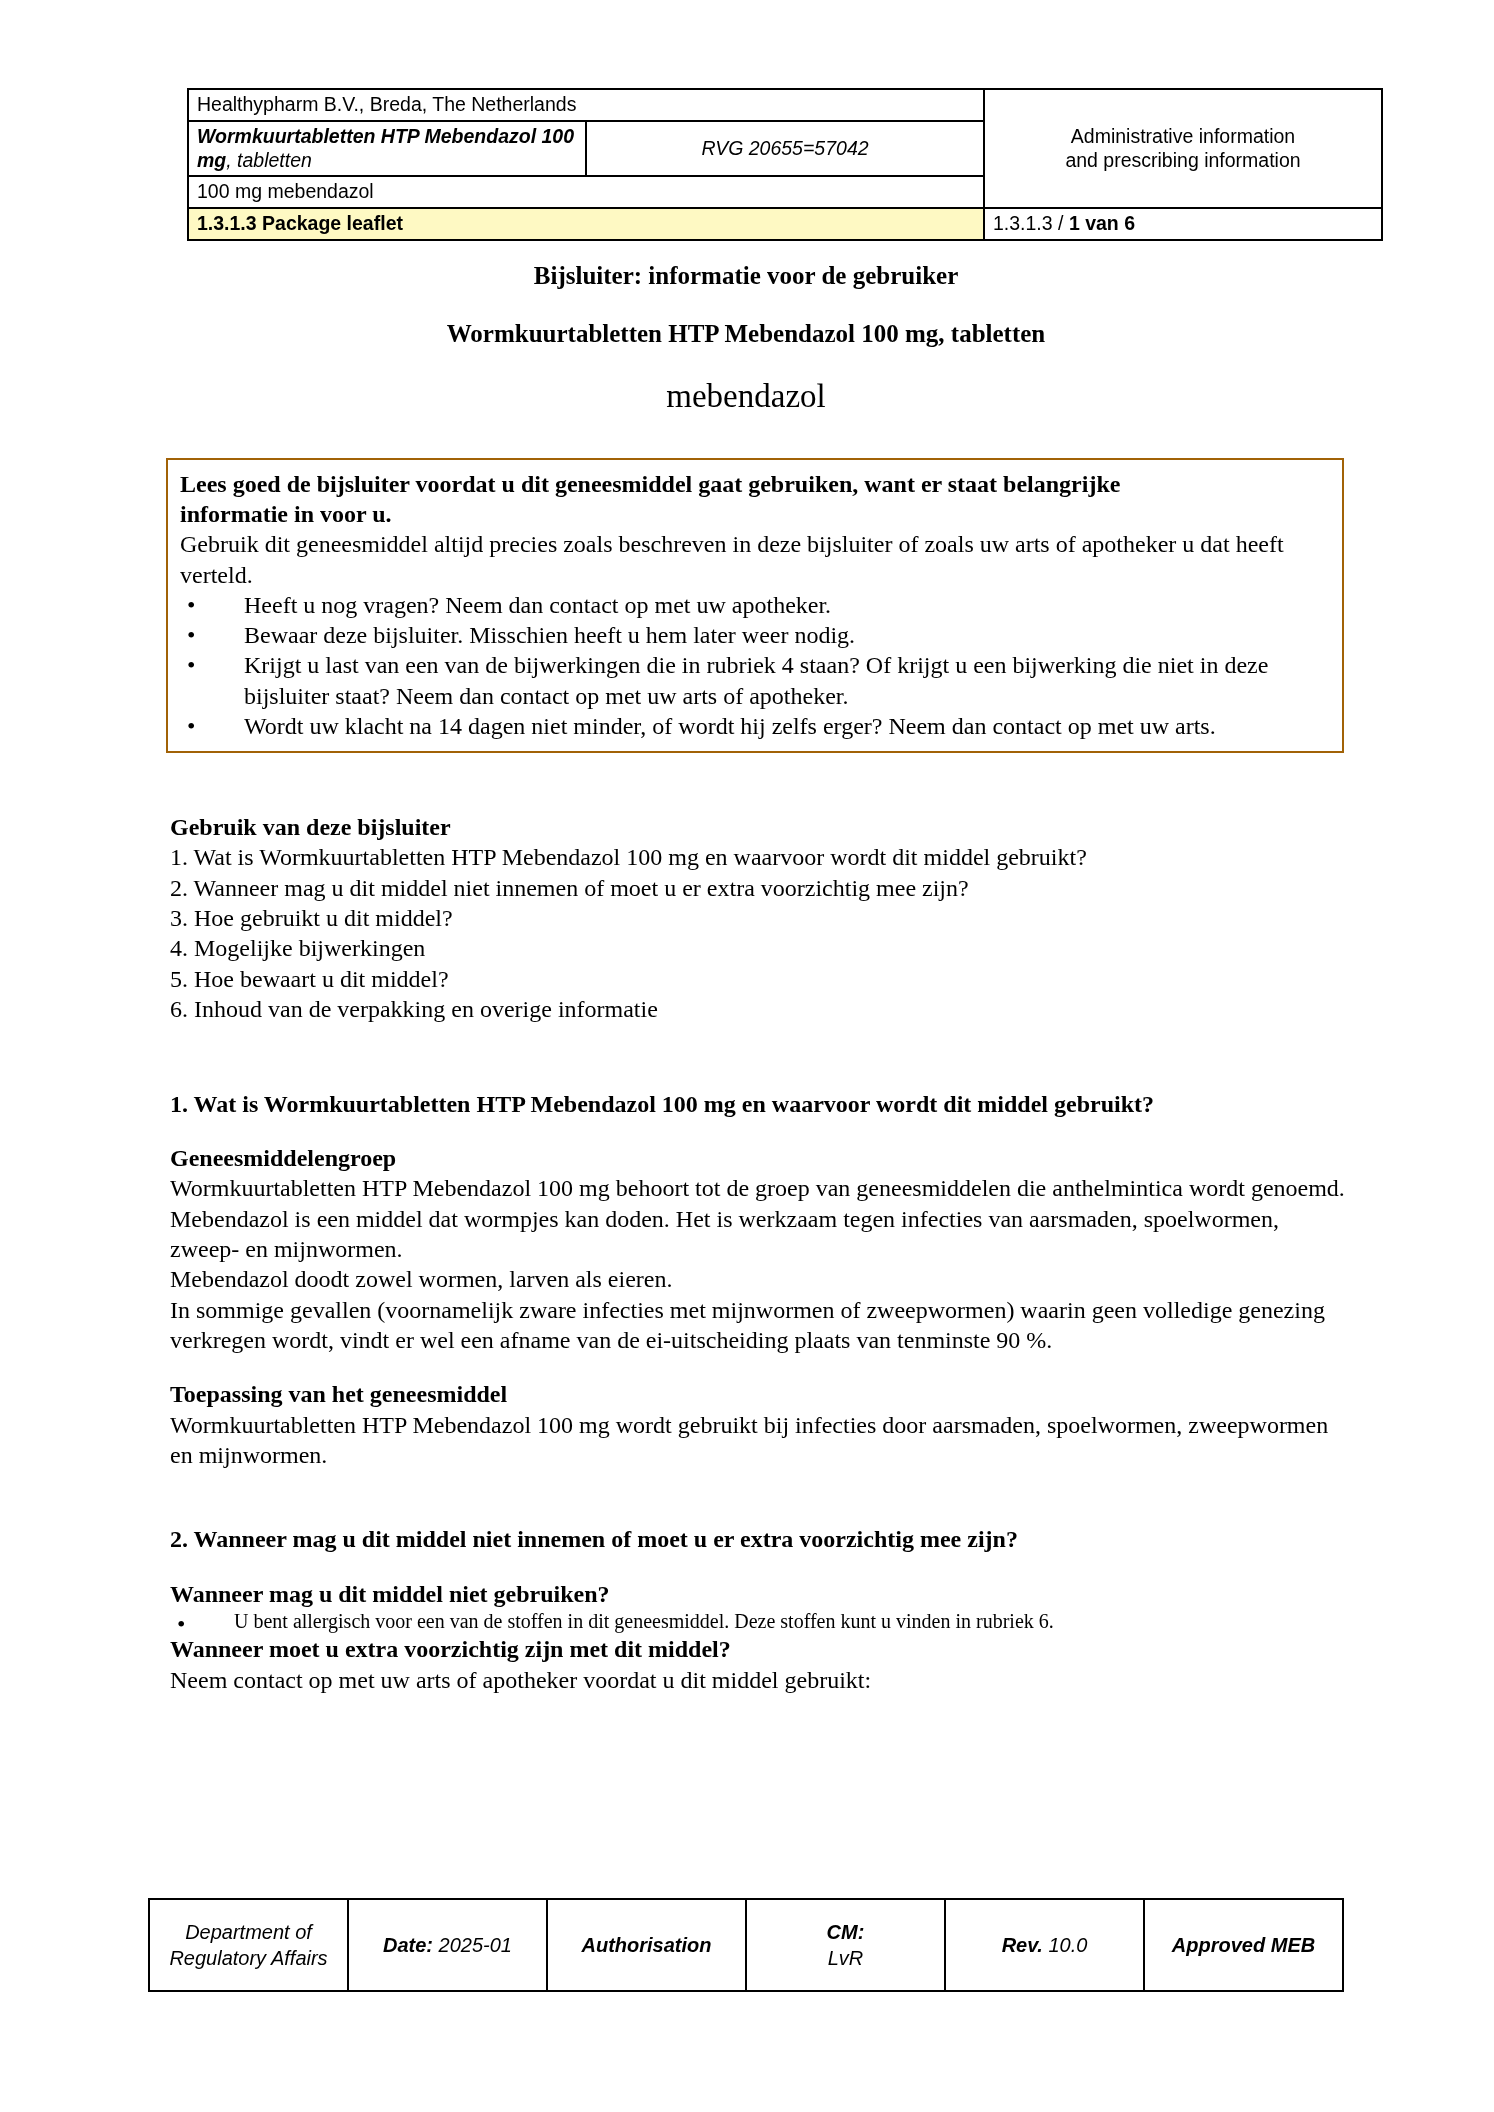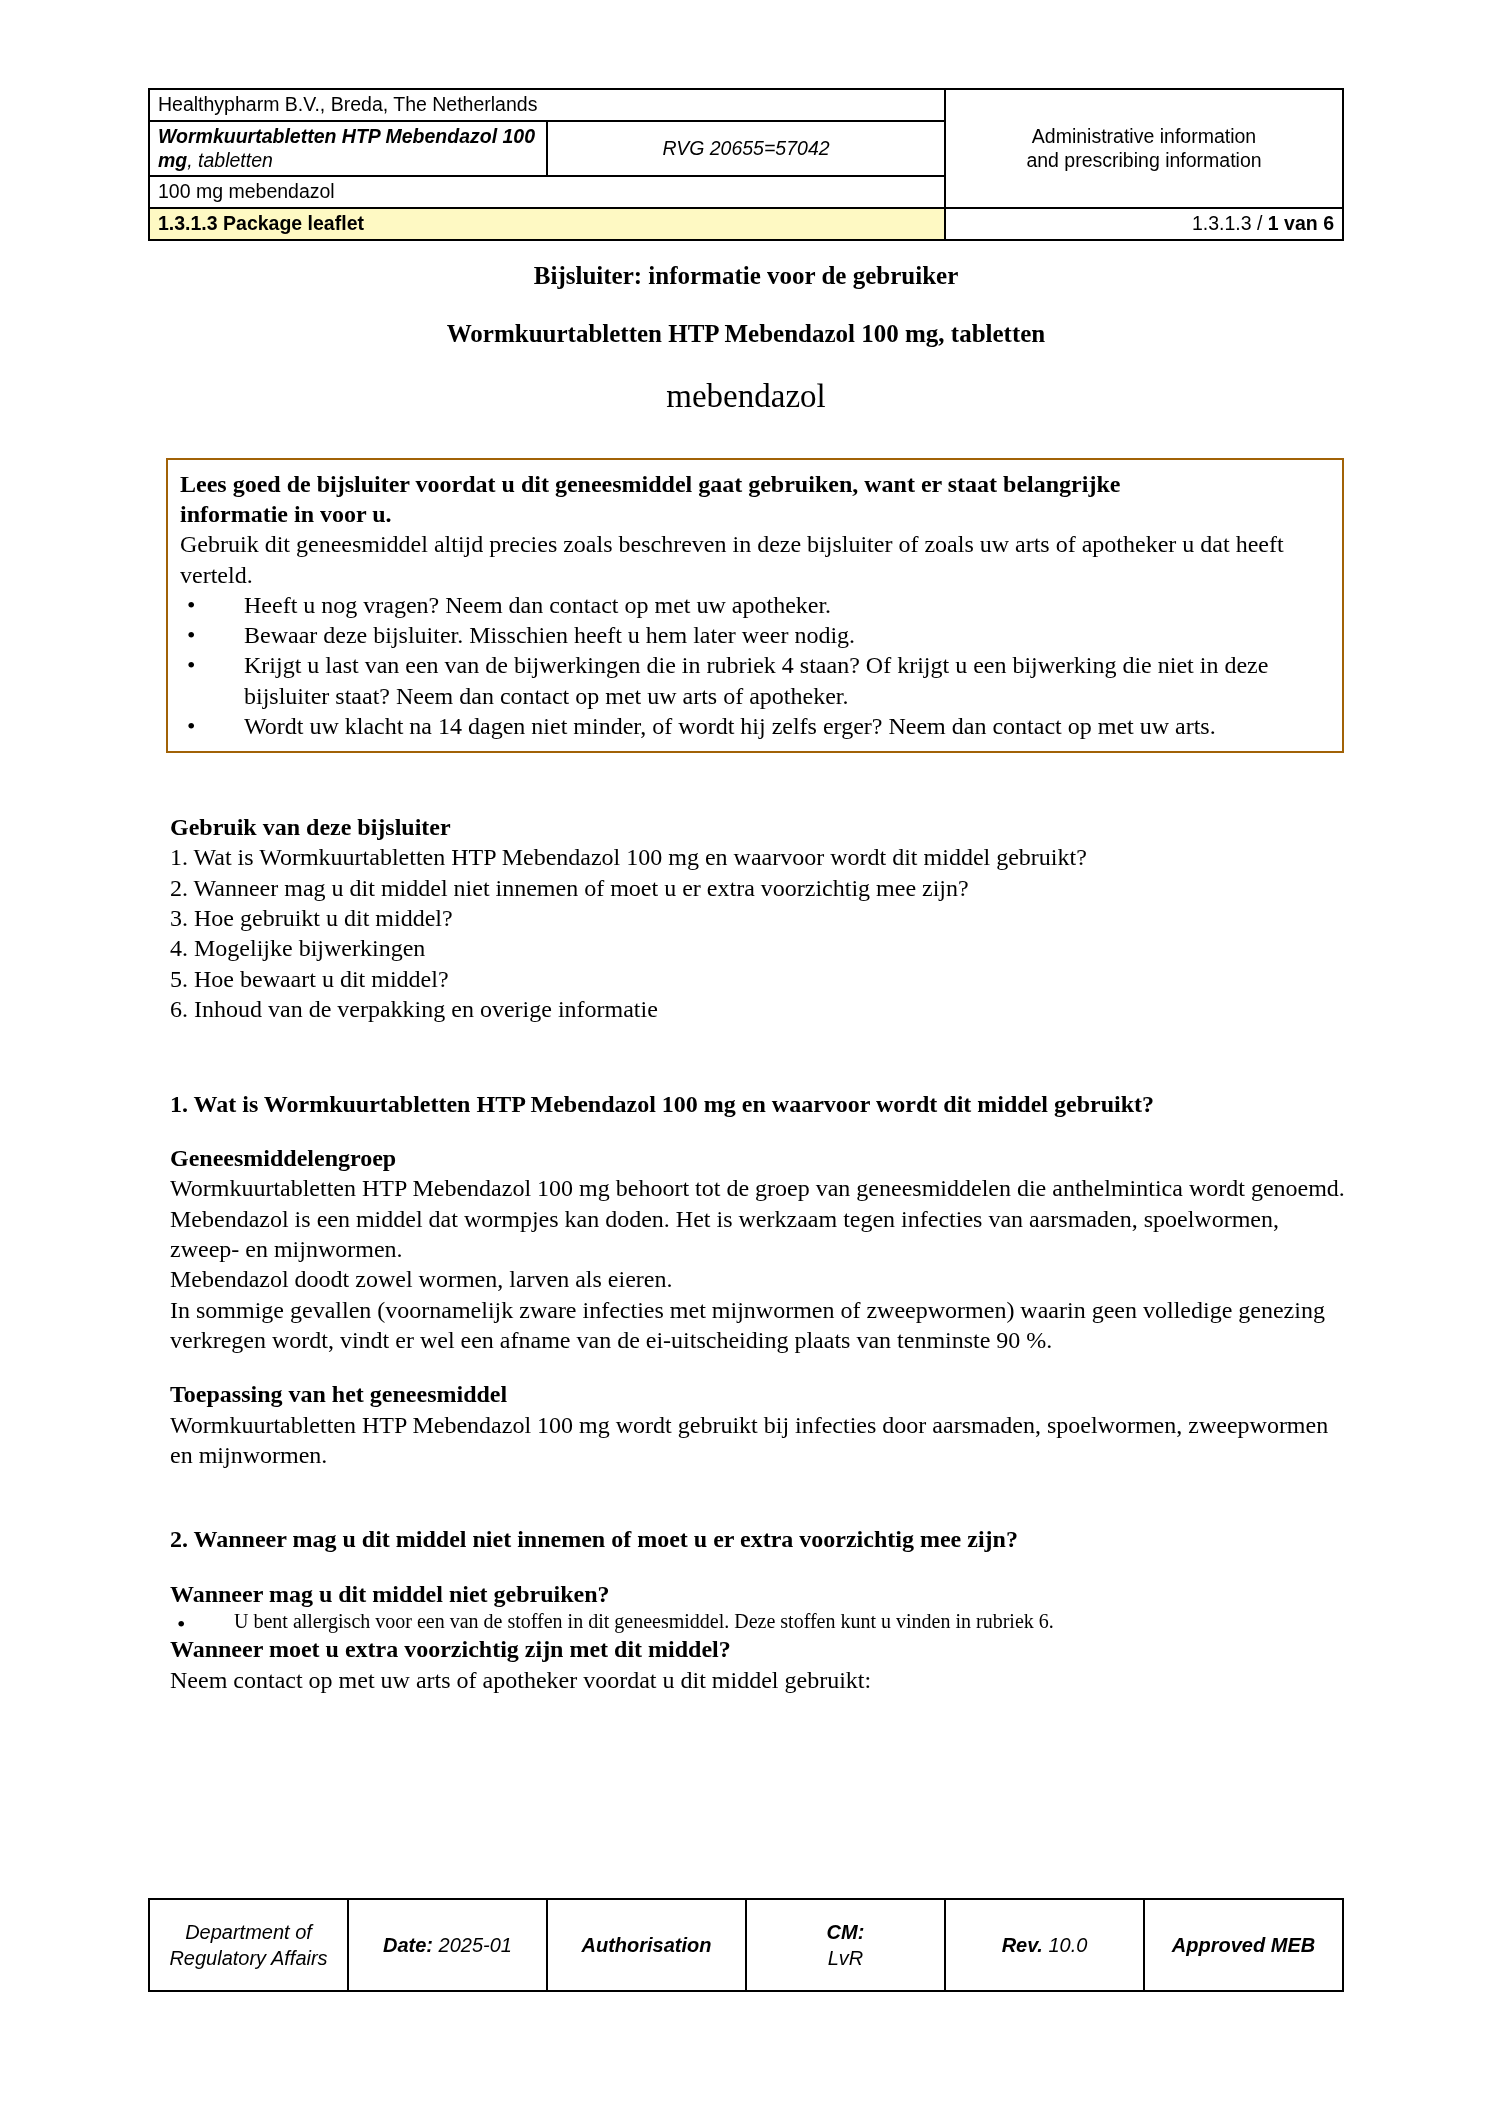--- a/index.html
+++ b/index.html
@@ -30,20 +30,21 @@
     position: absolute;
     left: 148px;
     top: 88px;
     width: 1196px;
   }
   table.hdr {
     border-collapse: collapse;
     width: 100%;
     table-layout: fixed;
     font-family: "Liberation Sans", sans-serif;
+    margin-left: 39px;
   }
   table.hdr td {
     border: 2px solid #000000;
     padding: 3px 8px;
     vertical-align: middle;
     font-size: 19.5px;
     line-height: 1.22;
   }
   .hdr-left-company { text-align: left; }
   .hdr-prod {
@@ -67,21 +68,21 @@
     line-height: 1.35;
   }
   .hdr-section {
     background: #fef9c3;
     font-weight: bold;
     font-size: 27px;
     padding-top: 7px;
     padding-bottom: 7px;
   }
   .hdr-page {
-    text-align: right;
+    text-align: left;
     font-size: 21px;
     background: #ffffff;
   }
   .hdr-page .b { font-weight: bold; }
 
   
   .title-block {
     position: absolute;
     left: 148px;
     top: 262px;

